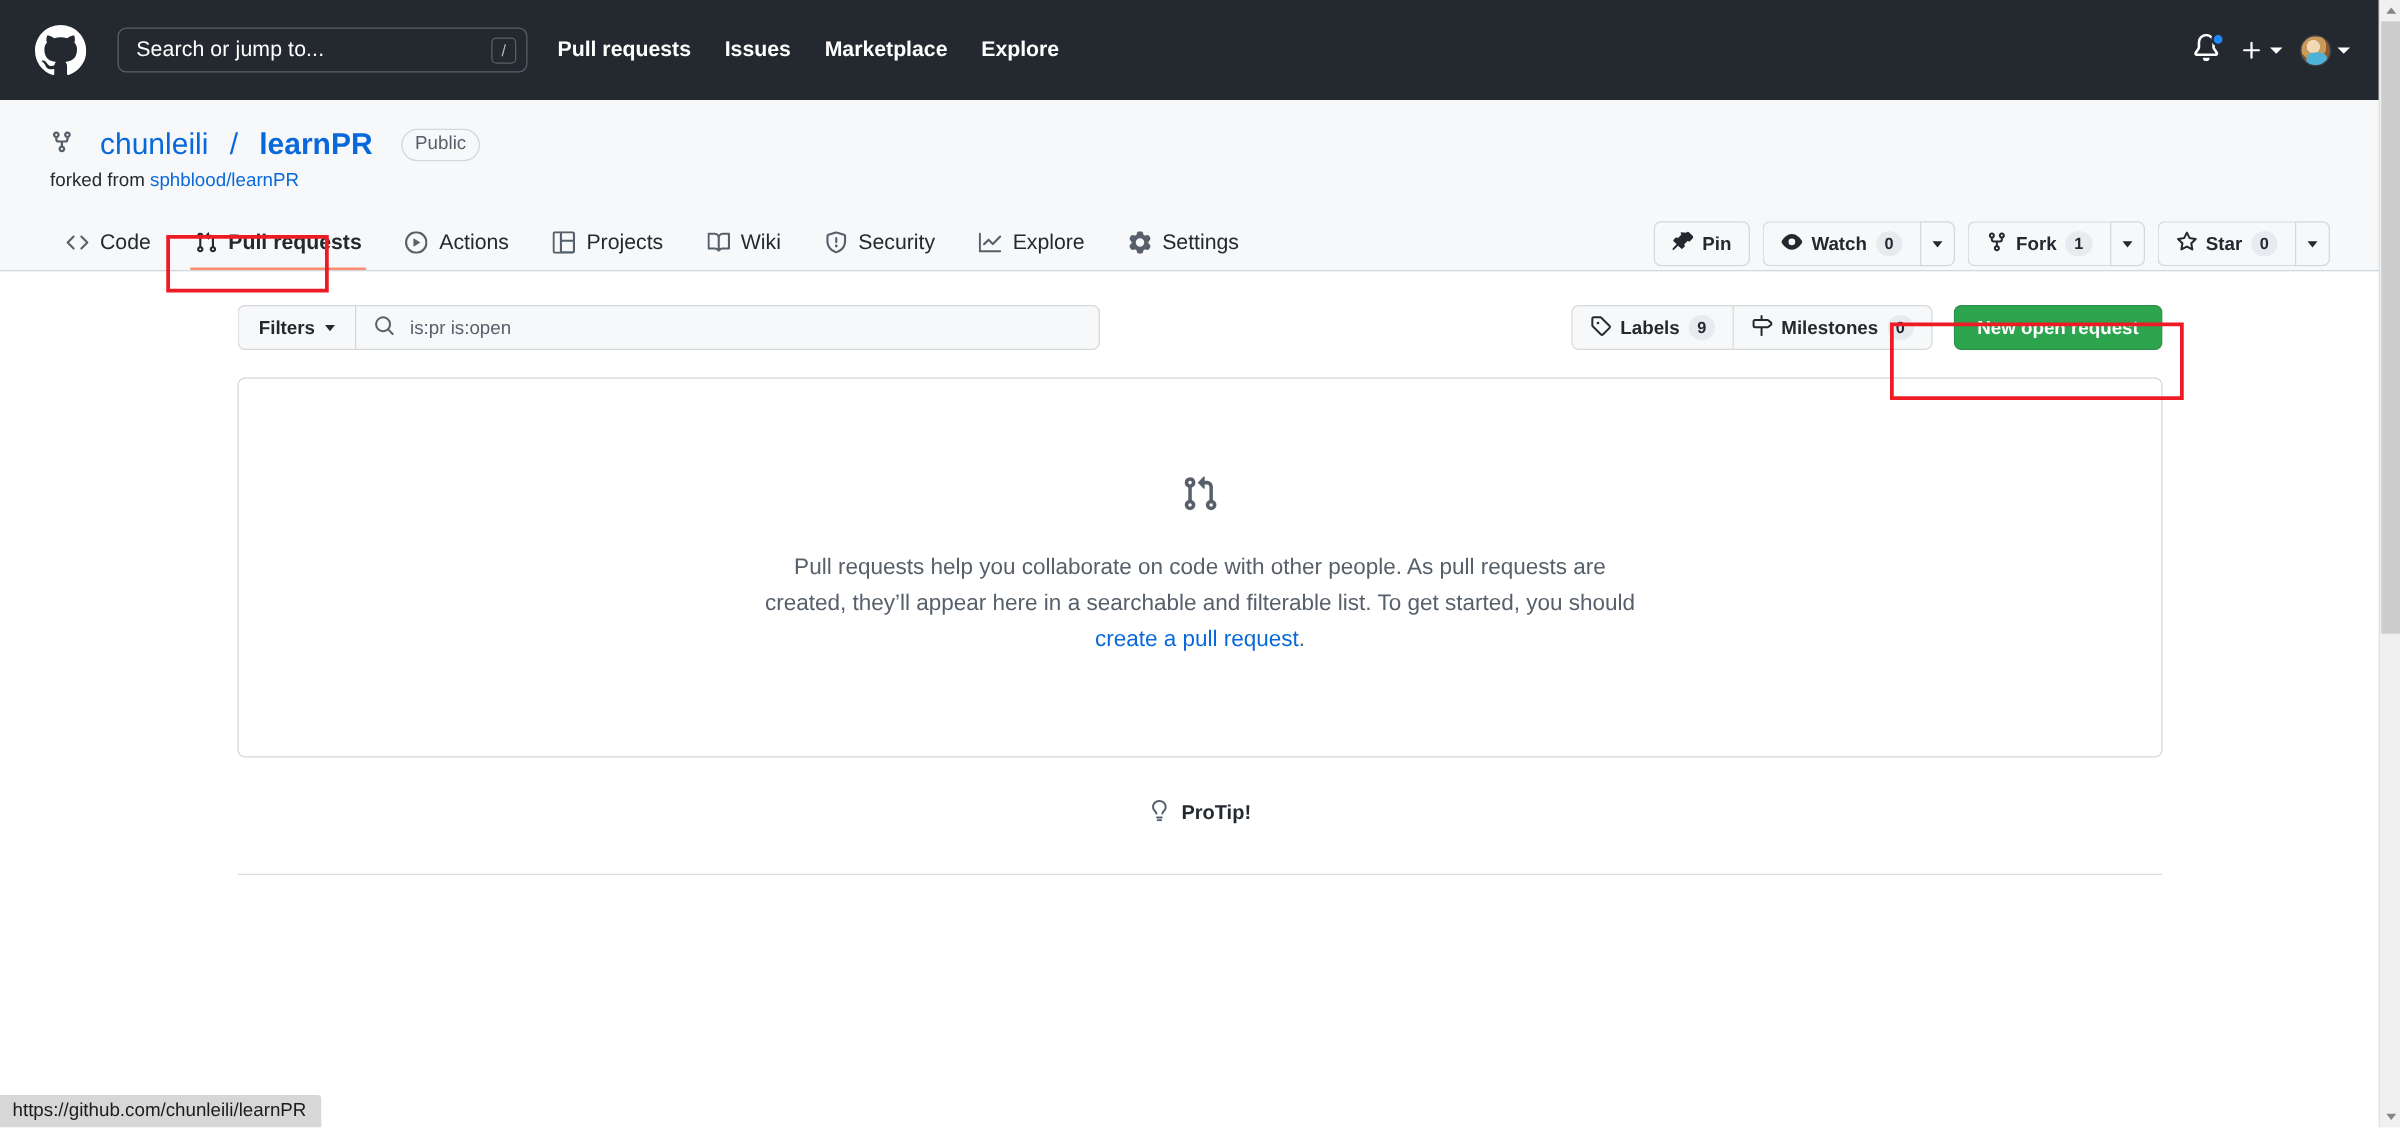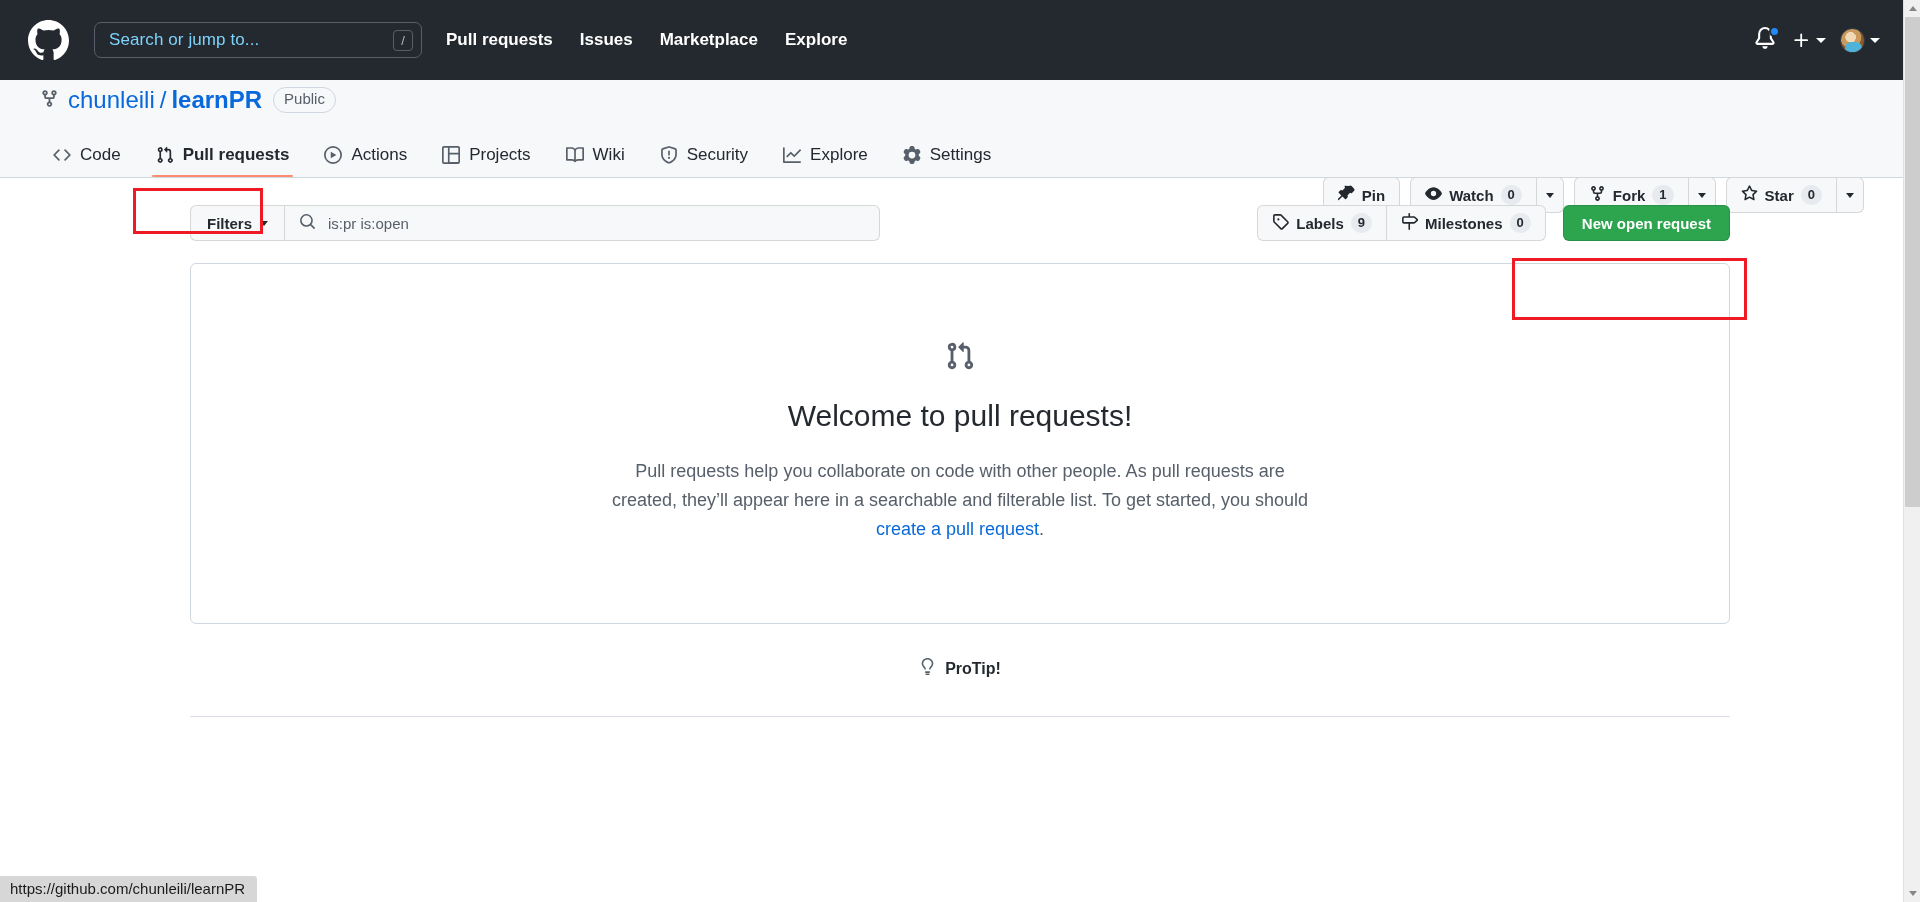--- a/index.html
+++ b/index.html
@@ -27,21 +27,21 @@
     height: 36px;
     border: 1px solid #57606a;
     border-radius: 7px;
     display: flex;
     align-items: center;
     padding: 0 8px 0 14px;
     background: transparent;
   }
   .search-box .ph {
     flex: 1;
-    color: #7dd3fc;
+    color: #ffffff;
     font-size: 17px;
     letter-spacing: .1px;
   }
   .slash-key {
     border: 1px solid #57606a;
     border-radius: 4px;
     color: #b1b8c0;
     font-size: 13px;
     width: 20px; height: 21px;
     display: flex; align-items: center; justify-content: center;
@@ -83,21 +83,21 @@
     position: relative;
     overflow: hidden;
   }
   .avatar::after {
     content:""; position:absolute; left:4px; bottom:0; width:17px; height:10px;
     background:#4fb3d9; border-radius: 6px 6px 0 0;
   }
 
   
   .repo-area { background: #f6f8fa; border-bottom: 1px solid #d0d7de; padding: 0 40px; position: relative; }
-  .repo-title-row { display: flex; align-items: center; padding-top: 6px; }
+  .repo-title-row { display: flex; align-items: center; padding-top: 22px; gap: 12px; }
   .repo-fork-icon { color: #57606a; margin-right: 9px; }
   .repo-owner { color: #0969da; font-size: 24px; text-decoration: none; }
   .repo-sep { color: #0969da; font-size: 24px; margin: 0 5px; font-weight: 300; }
   .repo-name { color: #0969da; font-size: 24px; font-weight: 600; text-decoration: none; }
   .visibility-badge {
     margin-left: 11px;
     border: 1px solid #d0d7de;
     border-radius: 2em;
     color: #57606a;
     font-size: 15px;
@@ -337,20 +337,24 @@
       <svg viewBox="0 0 16 16" width="19" height="19" fill="currentColor" aria-hidden="true">
         <path d="M5 5.372v.878c0 .414.336.75.75.75h4.5a.75.75 0 0 0 .75-.75v-.878a2.25 2.25 0 1 1 1.5 0v.878a2.25 2.25 0 0 1-2.25 2.25h-1.5v2.128a2.251 2.251 0 1 1-1.5 0V8.5h-1.5A2.25 2.25 0 0 1 3.5 6.25v-.878a2.25 2.25 0 1 1 1.5 0ZM5 3.25a.75.75 0 1 0-1.5 0 .75.75 0 0 0 1.5 0Zm6.75.75a.75.75 0 1 0 0-1.5.75.75 0 0 0 0 1.5Zm-3 8.75a.75.75 0 1 0-1.5 0 .75.75 0 0 0 1.5 0Z"></path>
       </svg>
     </span>
     <a href="#" class="repo-owner">chunleili</a>
     <span class="repo-sep">/</span>
     <a href="#" class="repo-name">learnPR</a>
     <span class="visibility-badge">Public</span>
   </div>
 
+  <div class="forked-from">
+    <span>forked from</span>
+    <a href="#">sphblood/learnPR</a>
+  </div>
 
   <div class="repo-actions">
     <div class="btn">
       <span>
         <svg viewBox="0 0 16 16" width="17" height="17" fill="currentColor" aria-hidden="true">
           <path d="M10.3 1.04a1.75 1.75 0 0 1 2.47 0l2.19 2.19a1.75 1.75 0 0 1 0 2.47l-1.78 1.78a.75.75 0 0 1-.79.17l-1.05-.35-2.47 2.47.35 1.05a.75.75 0 0 1-.17.79l-1.47 1.47a.75.75 0 0 1-1.06 0L4.2 10.86l-3.13 3.13a.75.75 0 1 1-1.06-1.06l3.13-3.13L.82 7.48a.75.75 0 0 1 0-1.06L2.29 4.95a.75.75 0 0 1 .79-.17l1.05.35 2.47-2.47-.35-1.05a.75.75 0 0 1 .17-.79Z"></path>
         </svg>
       </span>
       <span>Pin</span>
     </div>
@@ -524,21 +528,20 @@
     </div>
 
     <div class="annot" style="left:1512px; top:258px; width:235px; height:62px;"></div>
 
     <div class="blankslate">
       <div class="blank-icon">
         <svg viewBox="0 0 16 16" width="30" height="30" fill="currentColor" aria-hidden="true">
             <path d="M1.5 3.25a2.25 2.25 0 1 1 3 2.122v5.256a2.251 2.251 0 1 1-1.5 0V5.372A2.25 2.25 0 0 1 1.5 3.25Zm5.677-.177L9.573.677A.25.25 0 0 1 10 .854V2.5h1A2.5 2.5 0 0 1 13.5 5v5.628a2.251 2.251 0 1 1-1.5 0V5a1 1 0 0 0-1-1h-1v1.646a.25.25 0 0 1-.427.177L7.177 3.427a.25.25 0 0 1 0-.354ZM3.75 2.5a.75.75 0 1 0 0 1.5.75.75 0 0 0 0-1.5Zm0 9.5a.75.75 0 1 0 0 1.5.75.75 0 0 0 0-1.5Zm8.25.75a.75.75 0 1 0 1.5 0 .75.75 0 0 0-1.5 0Z"></path>
           </svg>
       </div>
-      <h2 class="blank-title">Welcome to pull requests!</h2>
       <p class="blank-text"><span>Pull requests help you collaborate on code with other people. As pull requests are created, they’ll appear here in a searchable and filterable list. To get started, you should </span><a href="#">create a pull request</a><span>.</span></p>
     </div>
 
     <div class="protip">
       <span>
         <svg viewBox="0 0 16 16" width="17" height="17" fill="currentColor" aria-hidden="true">
             <path d="M8 1.5c-2.363 0-4 1.69-4 3.75 0 .984.424 1.625.984 2.304l.214.253c.223.264.47.556.673.848.284.411.537.896.621 1.49a.75.75 0 0 1-1.484.211c-.04-.282-.163-.547-.37-.847a8.456 8.456 0 0 0-.542-.68c-.084-.1-.173-.205-.268-.32C3.201 7.75 2.5 6.766 2.5 5.25 2.5 2.31 4.863 0 8 0s5.5 2.31 5.5 5.25c0 1.516-.701 2.5-1.328 3.259-.095.115-.184.22-.268.319-.207.245-.383.453-.541.681-.208.3-.33.565-.37.847a.751.751 0 0 1-1.485-.212c.084-.593.337-1.078.621-1.489.203-.292.45-.584.673-.848.075-.088.147-.173.213-.253.561-.679.985-1.32.985-2.304 0-2.06-1.637-3.75-4-3.75ZM6 15.25a.75.75 0 0 1 .75-.75h2.5a.75.75 0 0 1 0 1.5h-2.5a.75.75 0 0 1-.75-.75Zm-.5-2a.75.75 0 0 1 .75-.75h3.5a.75.75 0 0 1 0 1.5h-3.5a.75.75 0 0 1-.75-.75Z"></path>
           </svg>
       </span>
       <b>ProTip!</b>

